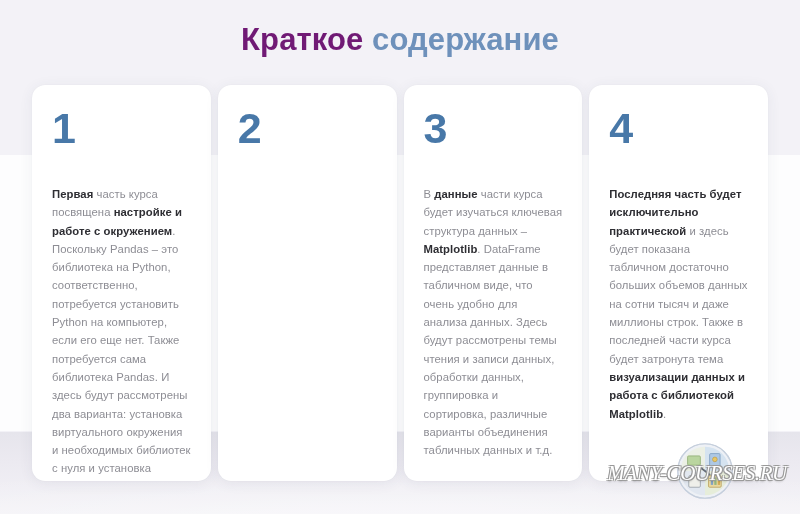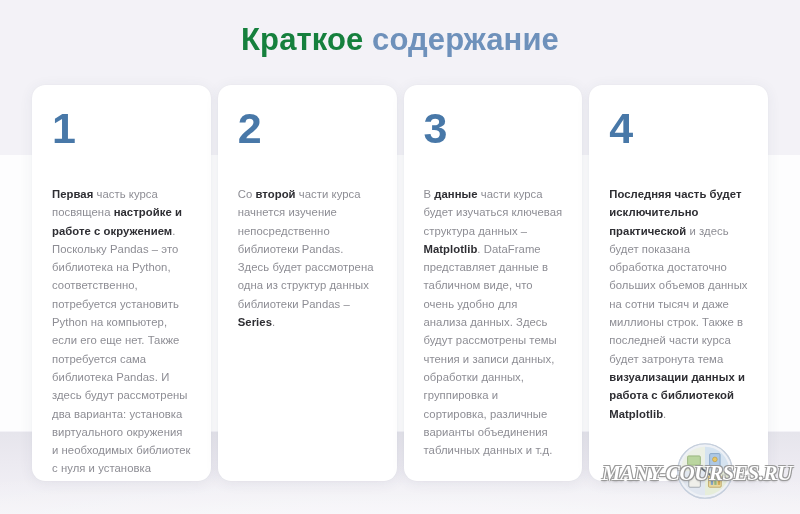--- a/index.html
+++ b/index.html
@@ -56,21 +56,21 @@
     position: absolute;
     top: 21px;
     left: 0;
     right: 0;
     text-align: center;
     font-size: 31px;
     font-weight: 700;
     letter-spacing: 0.1px;
     line-height: 1.2;
   }
-  #page-title .t-dark  { color: #15803d; }
+  #page-title .t-dark  { color: #701a75; }
   #page-title .t-blue  { color: #6e91bb; }
 
   
   #cards {
     position: absolute;
     top: 85px;
     left: 32px;
     width: 736px;
     height: 396px;
     display: flex;
@@ -127,21 +127,21 @@
     opacity: 0.95;
   }
   #wm-text {
     position: absolute;
     left: 0;
     top: 19px;
     width: 190px;
     text-align: center;
     font-family: "Liberation Serif", "DejaVu Serif", serif;
     font-size: 21px;
-    font-weight: 700;
+    font-weight: 400;
     font-style: italic;
     letter-spacing: -0.4px;
     color: #ffffff;
     text-shadow:
       -1px -1px 0 #9a9a9a,
        1px -1px 0 #9a9a9a,
       -1px  1px 0 #9a9a9a,
        1px  1px 0 #9a9a9a,
        0    2px 2px rgba(0,0,0,0.18);
     white-space: nowrap;
@@ -161,29 +161,28 @@
 </h1>
 
 <div id="cards">
 
 <div class="card">
       <div class="card-number">1</div>
       <p class="card-body"><b>Первая</b><span> часть курса посвящена </span><b>настройке и работе с окружением</b><span>. Поскольку Pandas – это библиотека на Python, соответственно, потребуется установить Python на компьютер, если его еще нет. Также потребуется сама библиотека Pandas. И здесь будут рассмотрены два варианта: установка виртуального окружения и необходимых библиотек с нуля и установка дистрибутива Anaconda, который включает весь необходимый набор библиотек.</span></p>
     </div>
     <div class="card">
       <div class="card-number">2</div>
-      <p class="card-body"><span>Со </span><b>второй</b><span> части курса начнется изучение непосредственно библиотеки Pandas. Здесь будет рассмотрена одна из структур данных библиотеки Pandas – </span><b>Series</b><span>.</span></p>
     </div>
     <div class="card">
       <div class="card-number">3</div>
       <p class="card-body"><span>В </span><b>данные</b><span> части курса будет изучаться ключевая структура данных – </span><b>Matplotlib</b><span>. DataFrame представляет данные в табличном виде, что очень удобно для анализа данных. Здесь будут рассмотрены темы чтения и записи данных, обработки данных, группировка и сортировка, различные варианты объединения табличных данных и т.д.</span></p>
     </div>
     <div class="card">
       <div class="card-number">4</div>
-      <p class="card-body"><b>Последняя часть будет исключительно практической</b><span> и здесь будет показана обработка достаточно больших объемов данных на сотни тысяч и даже миллионы строк. Также в последней части курса будет затронута тема </span><b>визуализации данных и работа с библиотекой Matplotlib</b><span>.</span></p>
+      <p class="card-body"><b>Последняя часть будет исключительно практической</b><span> и здесь будет показана табличном достаточно больших объемов данных на сотни тысяч и даже миллионы строк. Также в последней части курса будет затронута тема </span><b>визуализации данных и работа с библиотекой Matplotlib</b><span>.</span></p>
     </div>
   </div>
 
 <div id="watermark">
   <svg id="wm-logo" viewBox="0 0 100 100">
     <circle cx="50" cy="50" r="47" fill="#eef1f6" stroke="#cfd8e4" stroke-width="2"></circle>
     <path d="M50 8 A42 42 0 0 1 92 50 L50 50 Z" fill="#cfe0ef" opacity="0.9"></path>
     <path d="M50 50 L92 50 A42 42 0 0 1 50 92 Z" fill="#e4ecd6" opacity="0.9"></path>
     <path d="M50 50 L50 92 A42 42 0 0 1 8 50 Z" fill="#dfe6ef" opacity="0.9"></path>
     <path d="M50 50 L8 50 A42 42 0 0 1 50 8 Z" fill="#eaf0e2" opacity="0.9"></path>

